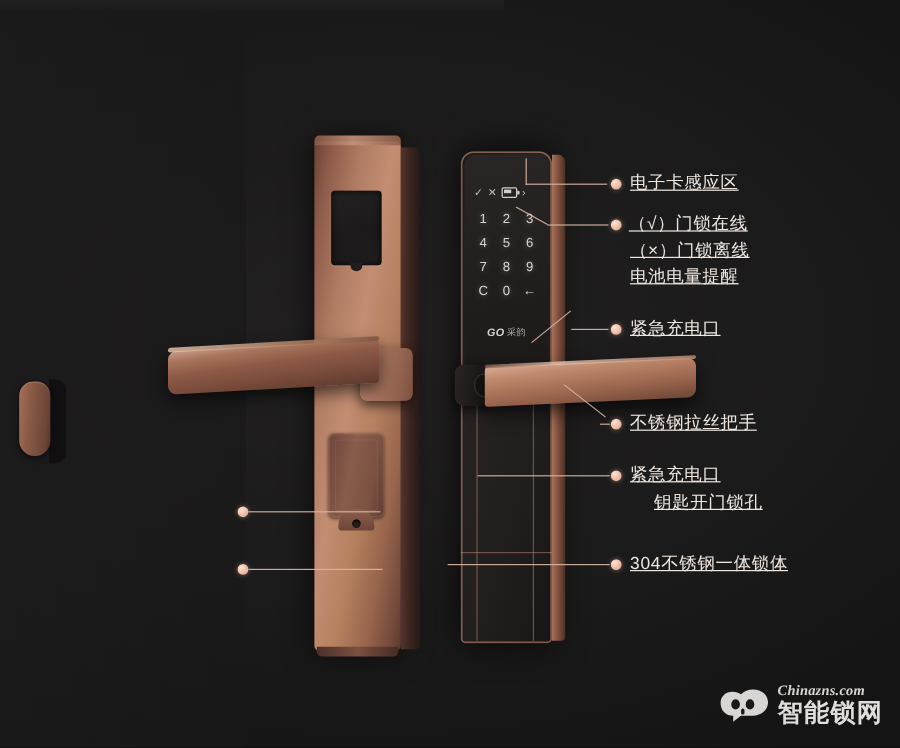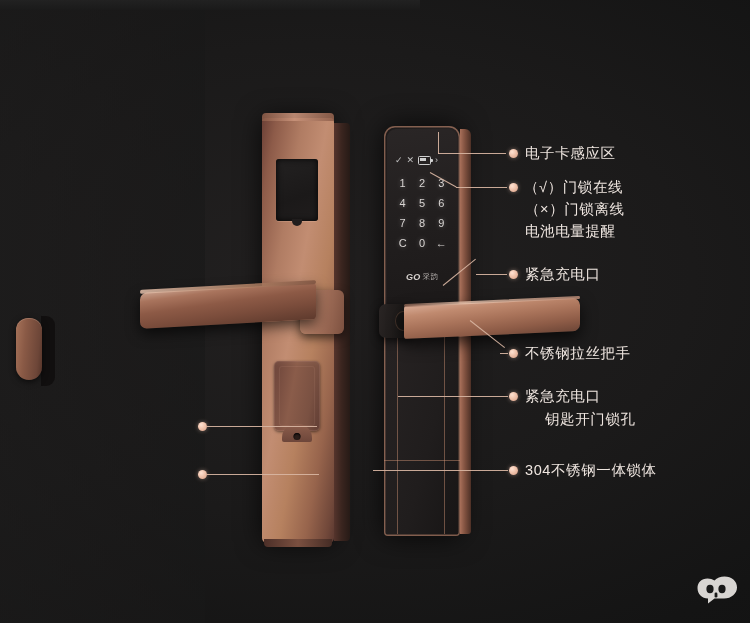--- a/index.html
+++ b/index.html
@@ -223,21 +223,21 @@
   }
   .lead-d{
     position:absolute;height:1px;background:#d8b5a2;opacity:.92;
     transform-origin:0 50%;
   }
   .lbl{
     position:absolute;color:#efe6e0;white-space:nowrap;
     font-size:14.5px;line-height:22px;letter-spacing:.6px;
     font-family:"Liberation Sans","DejaVu Sans",sans-serif;
   }
-  .lbl.right{left:0;}
+  .lbl.right{left:0;text-decoration:underline;}
 
   
   .watermark{
     position:absolute;right:14px;bottom:18px;
     display:flex;align-items:center;gap:9px;opacity:.92;
   }
   .wm-logo{
     width:40px;height:32px;position:relative;flex:0 0 auto;
   }
   .wm-text{display:flex;flex-direction:column;line-height:1;}
@@ -380,15 +380,19 @@
       <svg viewBox="0 0 44 34" width="44" height="34" aria-hidden="true">
         <path d="M11.5 5.5 C5.5 5.5 1.5 9.5 1.5 15 C1.5 21 6 25.5 12 25.5
                  L12 30.5 L18.5 25.5 L28 25.5 C35.5 25.5 41 20.5 41 14.5
                  C41 8 35.5 3.5 28.5 3.5 C24.5 3.5 21 5 18.5 7.6
                  C16.6 6.2 14.2 5.5 11.5 5.5 Z" fill="#e9e6e3"></path>
         <ellipse cx="14" cy="16" rx="3.6" ry="4.2" fill="#1a1a1a"></ellipse>
         <ellipse cx="26" cy="16" rx="3.6" ry="4.2" fill="#1a1a1a"></ellipse>
         <rect x="18.6" y="19.5" width="2.8" height="5" rx="1.3" fill="#1a1a1a"></rect>
       </svg>
     </div>
+    <div class="wm-text">
+      <span class="wm-en">Chinazns.com</span>
+      <span class="wm-cn">智能锁网</span>
+    </div>
   </div>
 
 </div>
 
 </body></html>

